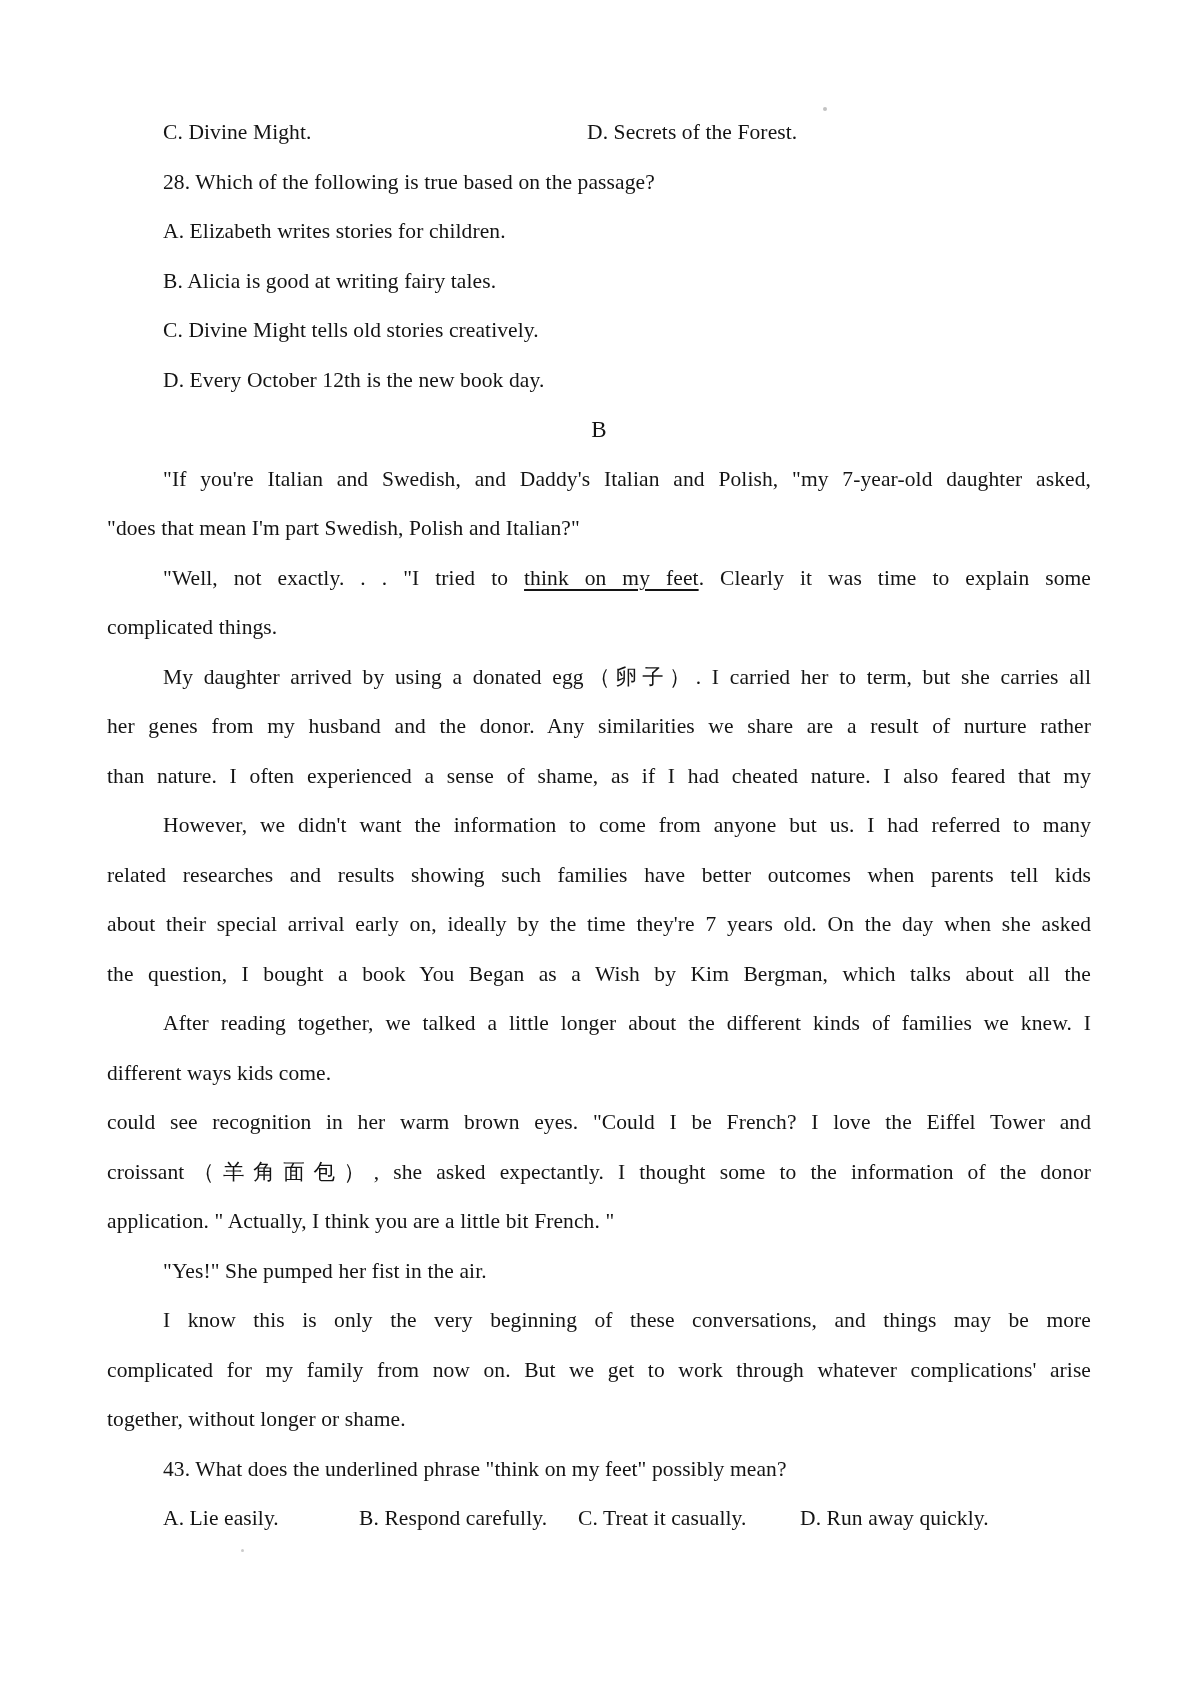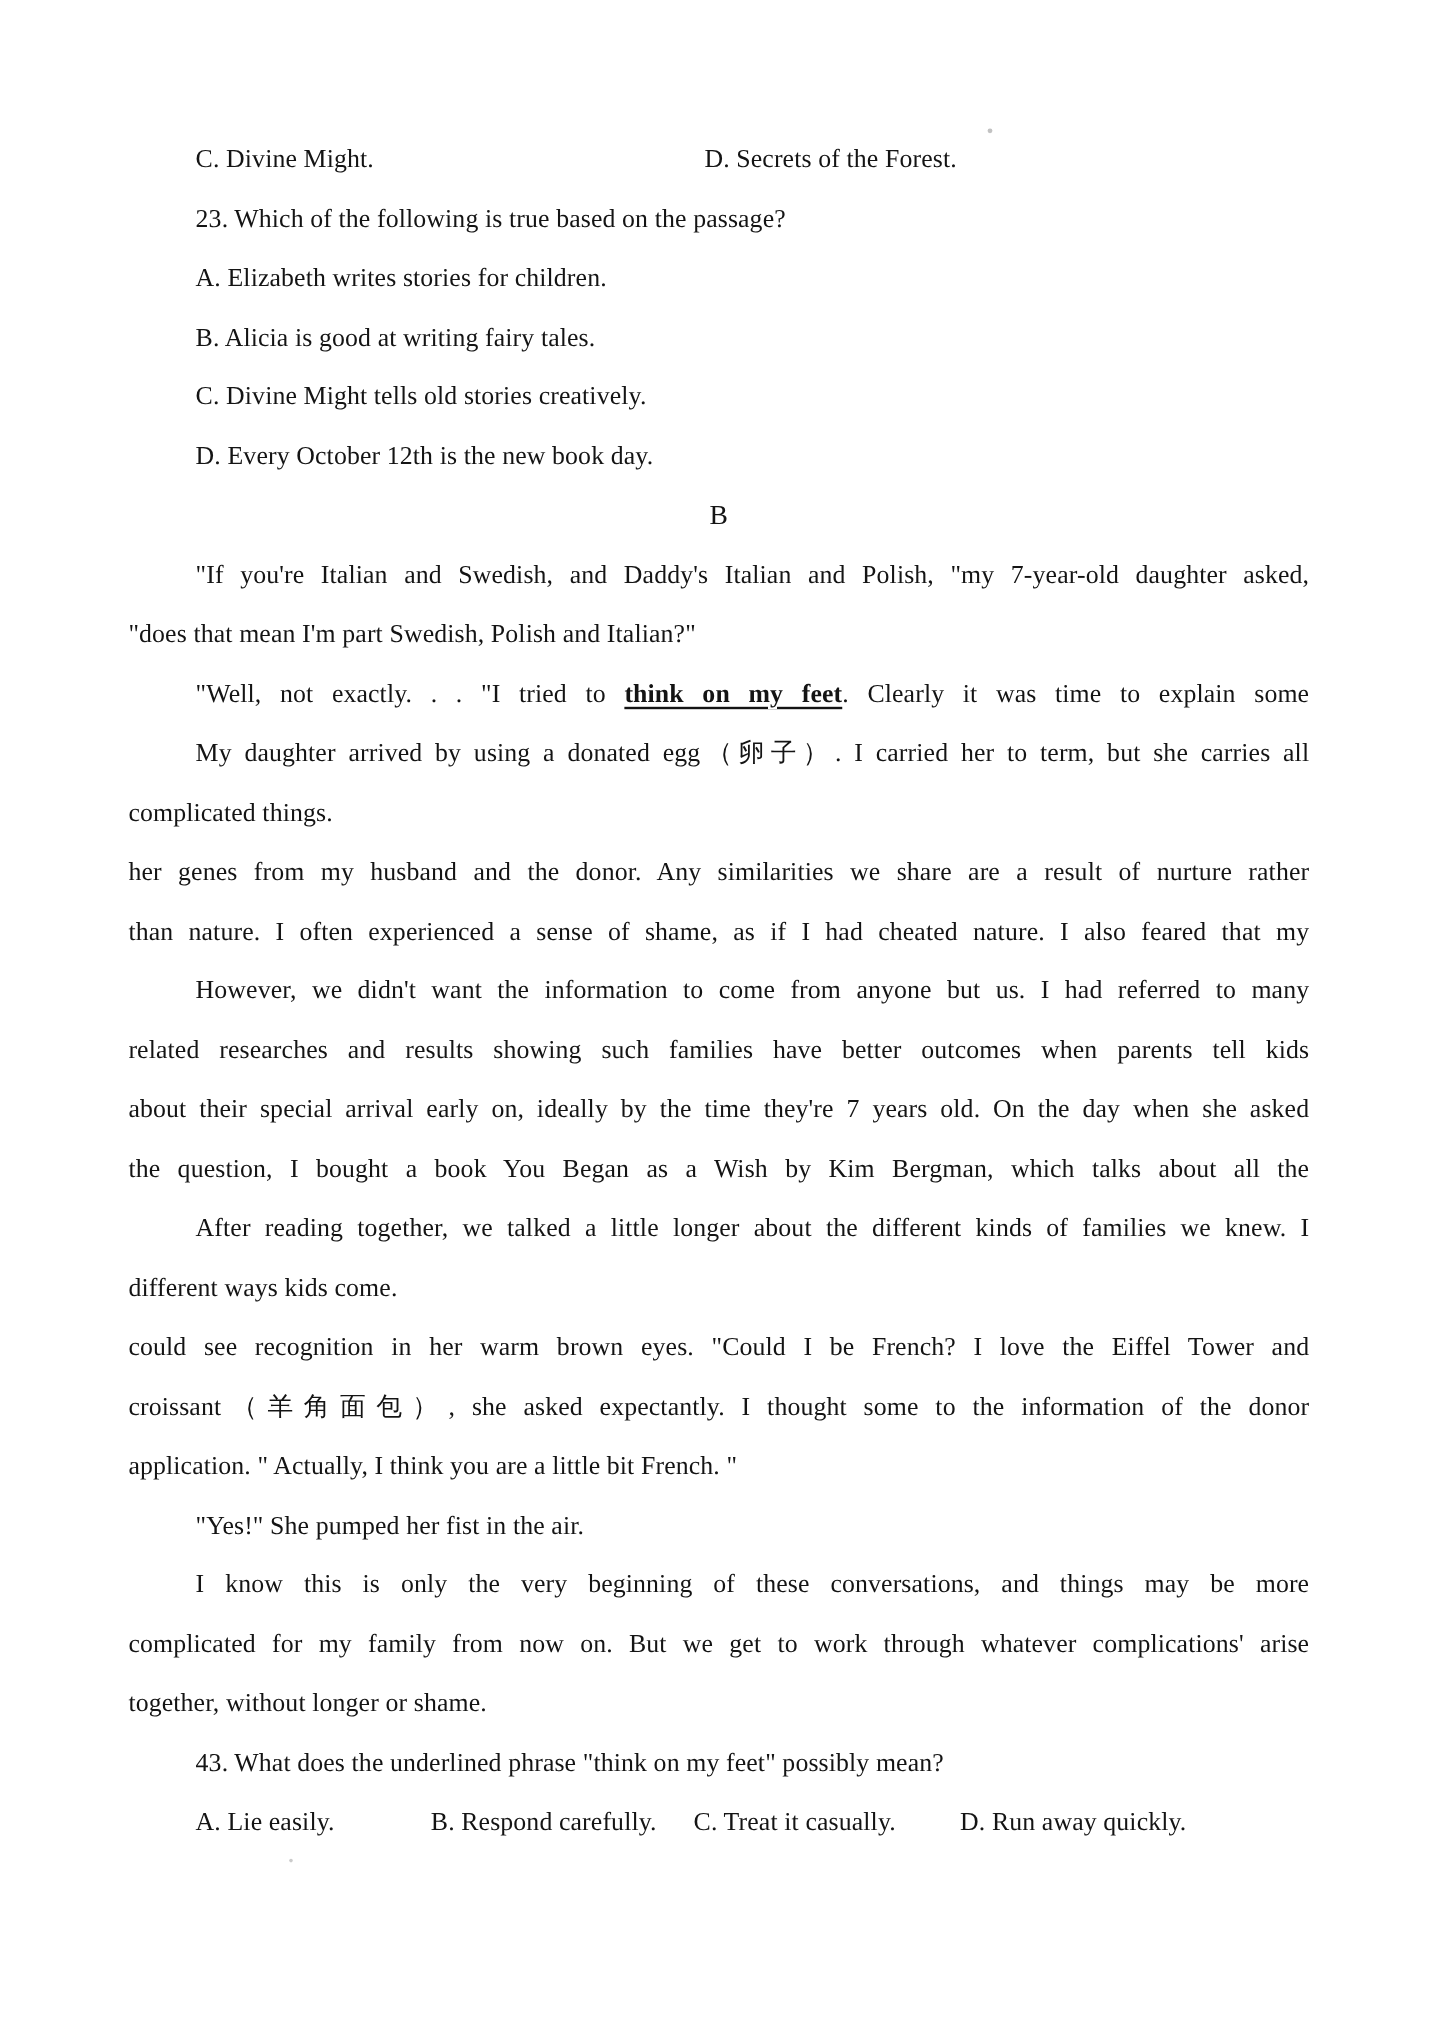--- a/index.html
+++ b/index.html
@@ -23,51 +23,51 @@
     line-height:49.5px;
     font-size:21.5px;
     white-space:nowrap;
     letter-spacing:0.1px;
   }
   .line.indent { padding-left:56px; }
   .line.justify { text-align:justify; text-align-last:justify; }
   .line.center { text-align:center; text-align-last:center; font-size:23px; }
   .abs-span { position:absolute; top:0; }
   .bold-underline {
-    font-weight:700;
+    font-weight:400;
     text-decoration:underline;
     text-decoration-thickness:2px;
     text-underline-offset:4px;
   }
   .artifact {
     position:absolute;
     border-radius:50%;
     opacity:0.55;
   }
 </style>
 </head>
 <body>
 
 <div class="page">
   <div class="textblock" id="textblock">
       <div class="line">
         <span class="abs-span" style="left: 56px; font-family: Liberation Serif, serif;">C. Divine Might.</span>
         <span class="abs-span" style="left: 480px;">D. Secrets of the Forest.</span>
       </div>
-      <div class="line indent">23. Which of the following is true based on the passage?</div>
+      <div class="line indent">28. Which of the following is true based on the passage?</div>
       <div class="line indent">A. Elizabeth writes stories for children.</div>
       <div class="line indent">B. Alicia is good at writing fairy tales.</div>
       <div class="line indent">C. Divine Might tells old stories creatively.</div>
       <div class="line indent">D. Every October 12th is the new book day.</div>
       <div class="line center">B</div>
       <div class="line indent justify">"If you're Italian and Swedish, and Daddy's Italian and Polish, "my 7-year-old daughter asked,</div>
       <div class="line">"does that mean I'm part Swedish, Polish and Italian?"</div>
       <div class="line indent justify"><span>"Well, not exactly. . . "I tried to </span><span class="bold-underline">think on my feet</span><span>. Clearly it was time to explain some</span></div>
+      <div class="line">complicated things.</div>
       <div class="line indent justify">My daughter arrived by using a donated egg（卵子）. I carried her to term, but she carries all</div>
-      <div class="line">complicated things.</div>
       <div class="line justify">her genes from my husband and the donor. Any similarities we share are a result of nurture rather</div>
       <div class="line justify">than nature. I often experienced a sense of shame, as if I had cheated nature. I also feared that my</div>
       <div class="line indent justify">However, we didn't want the information to come from anyone but us. I had referred to many</div>
       <div class="line justify">related researches and results showing such families have better outcomes when parents tell kids</div>
       <div class="line justify">about their special arrival early on, ideally by the time they're 7 years old. On the day when she asked</div>
       <div class="line justify">the question, I bought a book You Began as a Wish by Kim Bergman, which talks about all the</div>
       <div class="line indent justify">After reading together, we talked a little longer about the different kinds of families we knew. I</div>
       <div class="line">different ways kids come.</div>
       <div class="line justify">could see recognition in her warm brown eyes. "Could I be French? I love the Eiffel Tower and</div>
       <div class="line justify">croissant（羊角面包）, she asked expectantly. I thought some to the information of the donor</div>

